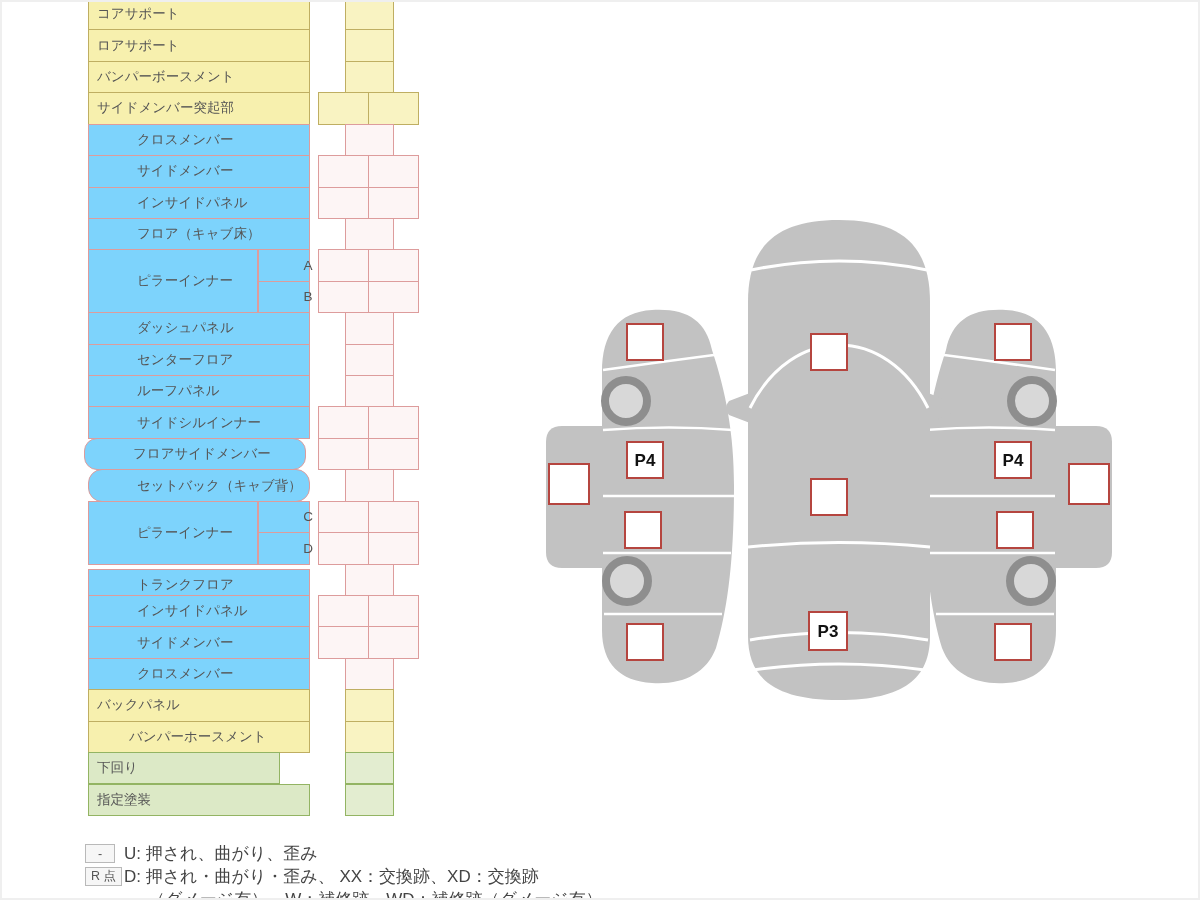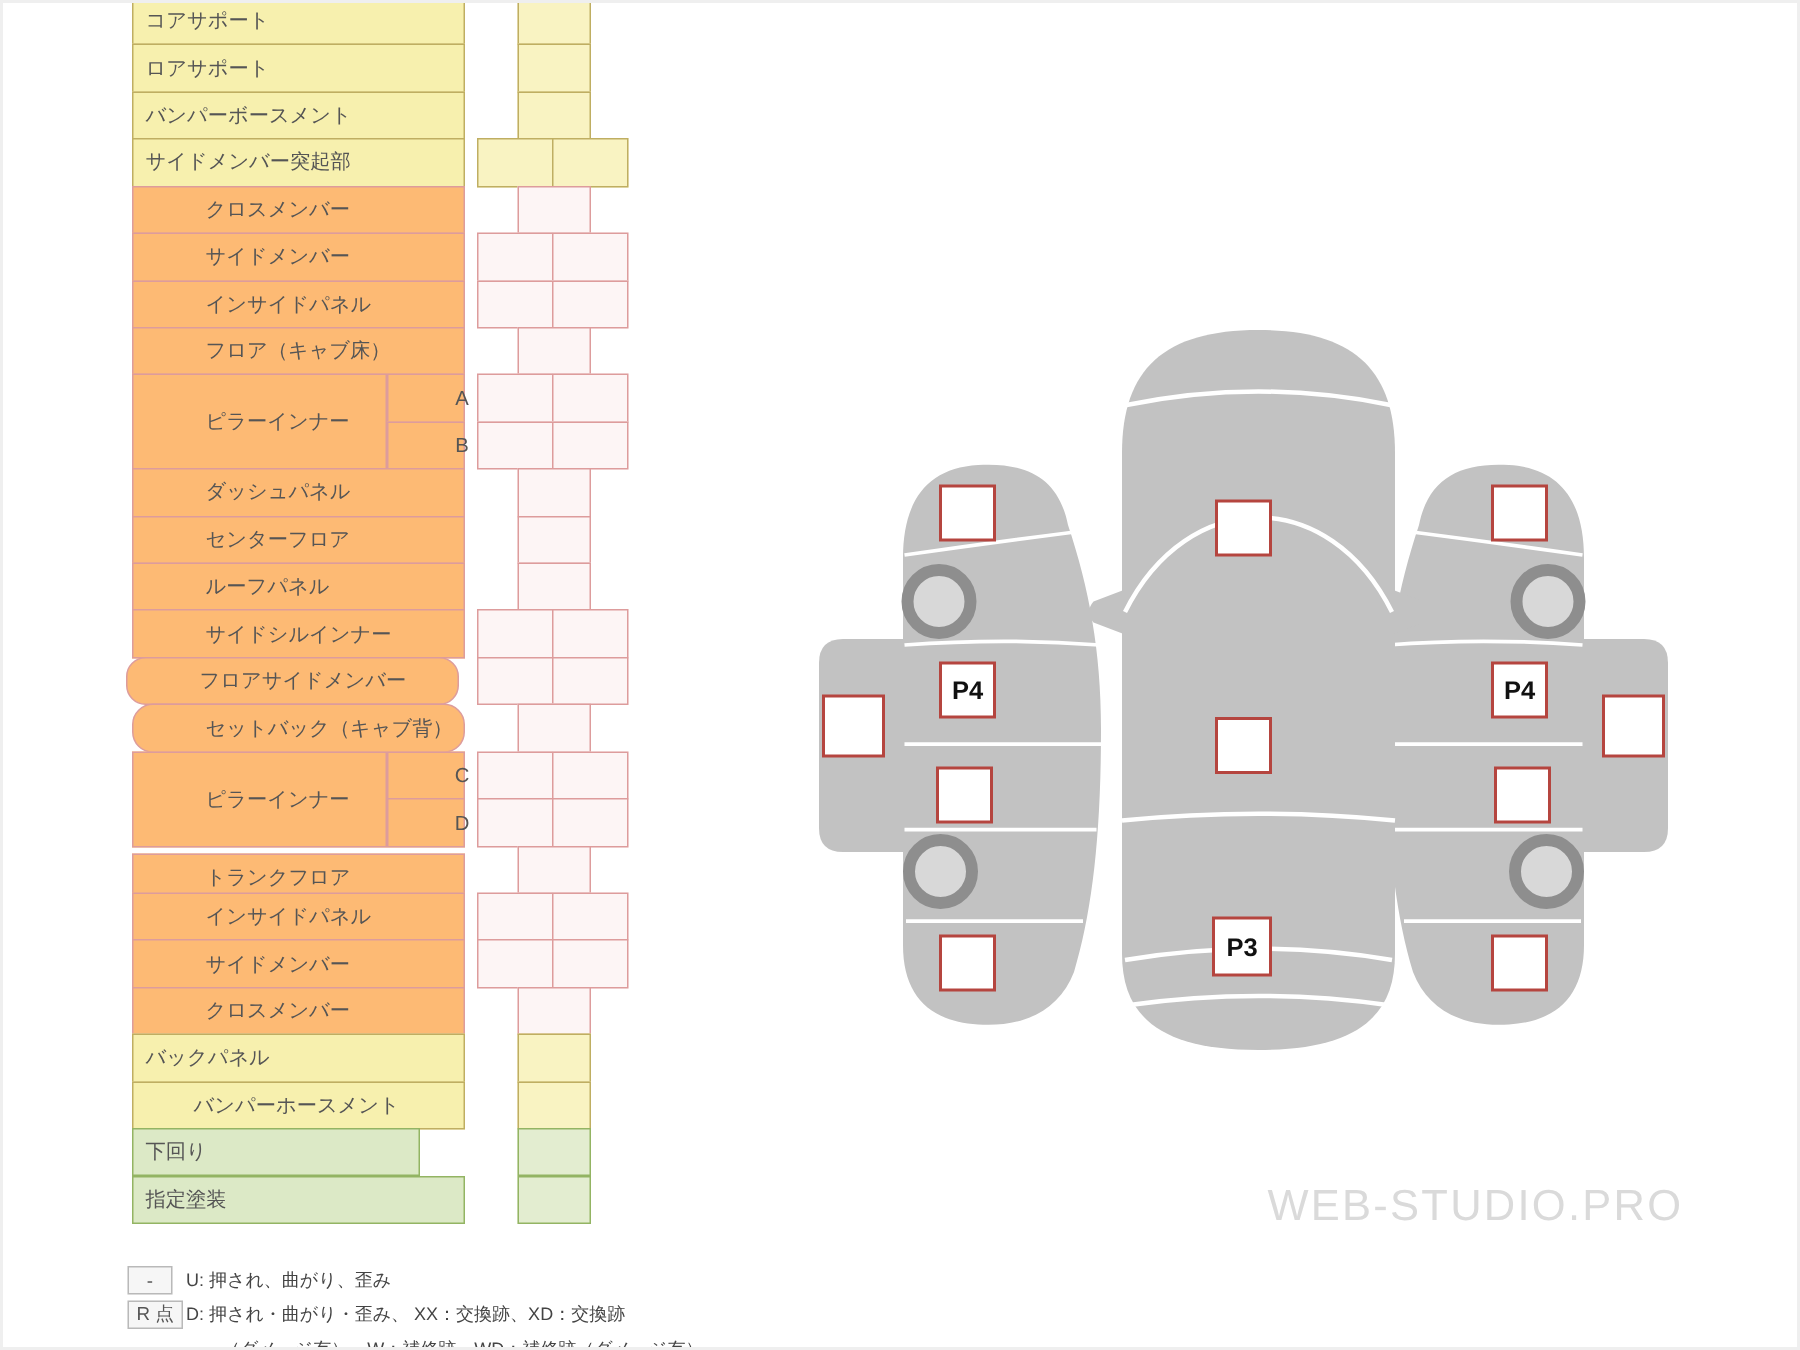--- a/index.html
+++ b/index.html
@@ -12,31 +12,31 @@
     position:absolute;box-sizing:border-box;border:1px solid;
     font-size:13.5px;color:#555;display:flex;align-items:center;
     padding-left:8px;white-space:nowrap;overflow:hidden;
   }
   .sub-cell{
     position:absolute;box-sizing:border-box;border:1px solid;
     font-size:13.5px;color:#555;display:flex;align-items:center;justify-content:center;
   }
   .check-cell{position:absolute;box-sizing:border-box;border:1px solid;}
   .c-yellow{background:#f7f0ae;border-color:#bfae62;}
-  .c-pink{background:#fdba74;border-color:#dd9c9c;padding-left:48px;}
+  .c-pink{background:#7dd3fc;border-color:#dd9c9c;padding-left:48px;}
   .c-green{background:#dce9c6;border-color:#93b463;}
   .b-yellow{background:#f9f3c2;border-color:#bfae62;}
   .b-pink{background:#fdf5f5;border-color:#dd9c9c;}
   .b-green{background:#e3edd0;border-color:#93b463;}
   .legend-key{
     position:absolute;box-sizing:border-box;min-width:30px;height:19px;padding:0 5px;
     border:1px solid #b9b9b9;background:#f6f6f6;color:#555;
     display:flex;align-items:center;justify-content:center;font-size:12.5px;
   }
-  .legend-text{position:absolute;font-size:12px;color:#444;line-height:19px;white-space:nowrap;}
+  .legend-text{position:absolute;font-size:17px;color:#444;line-height:19px;white-space:nowrap;}
   .watermark{
     position:absolute;left:845px;top:788px;font-size:29px;color:#dadada;
     letter-spacing:1.5px;white-space:nowrap;
   }
   svg.diagram{position:absolute;left:0;top:0;}
 </style>
 </head>
 <body>
 
 <div class="page" id="page">
@@ -169,16 +169,15 @@
   </svg>
 
   <div id="legend-region">
       <div class="legend-key" style="left: 85px; top: 844px;">-</div>
       <div class="legend-text" style="left: 124px; top: 844px;">U: 押され、曲がり、歪み</div>
       <div class="legend-key" style="left: 85px; top: 867px;">R 点</div>
       <div class="legend-text" style="left: 124px; top: 867px;">D: 押され・曲がり・歪み、 XX：交換跡、XD：交換跡</div>
       <div class="legend-text" style="left: 148px; top: 890px;">（ダメージ有）、W：補修跡、WD：補修跡（ダメージ有）</div>
     </div>
 
-  <div class="watermark">WEB-STUDIO.PRO</div>
 
   <div class="frame"></div>
 </div>
 
 </body></html>

